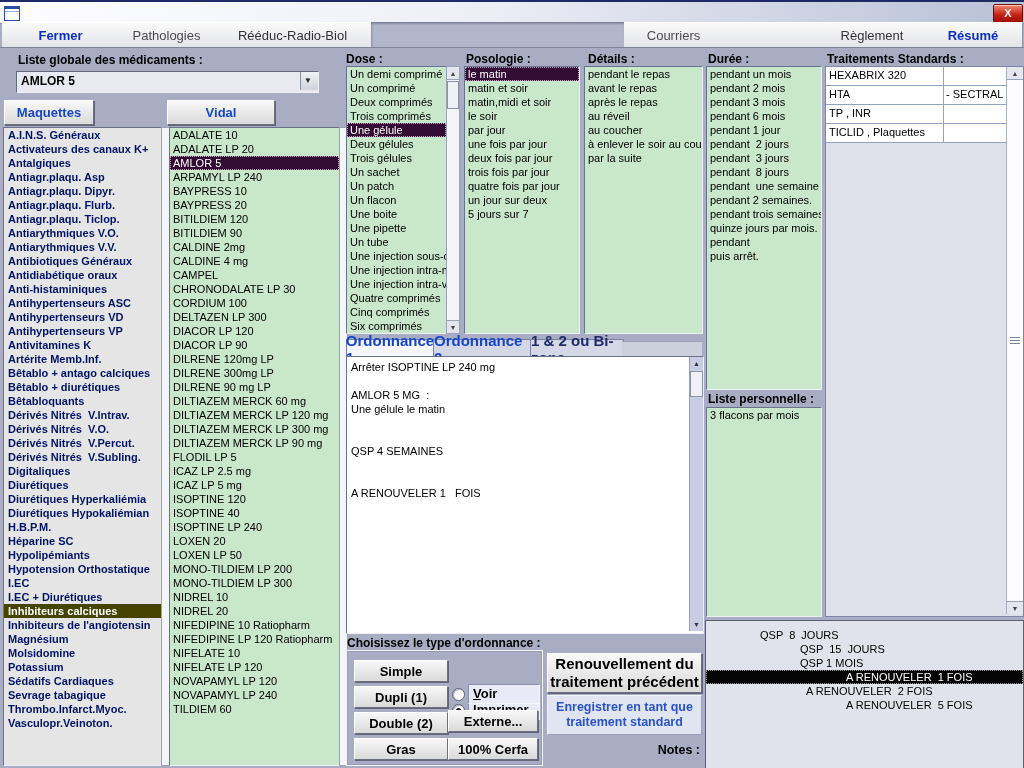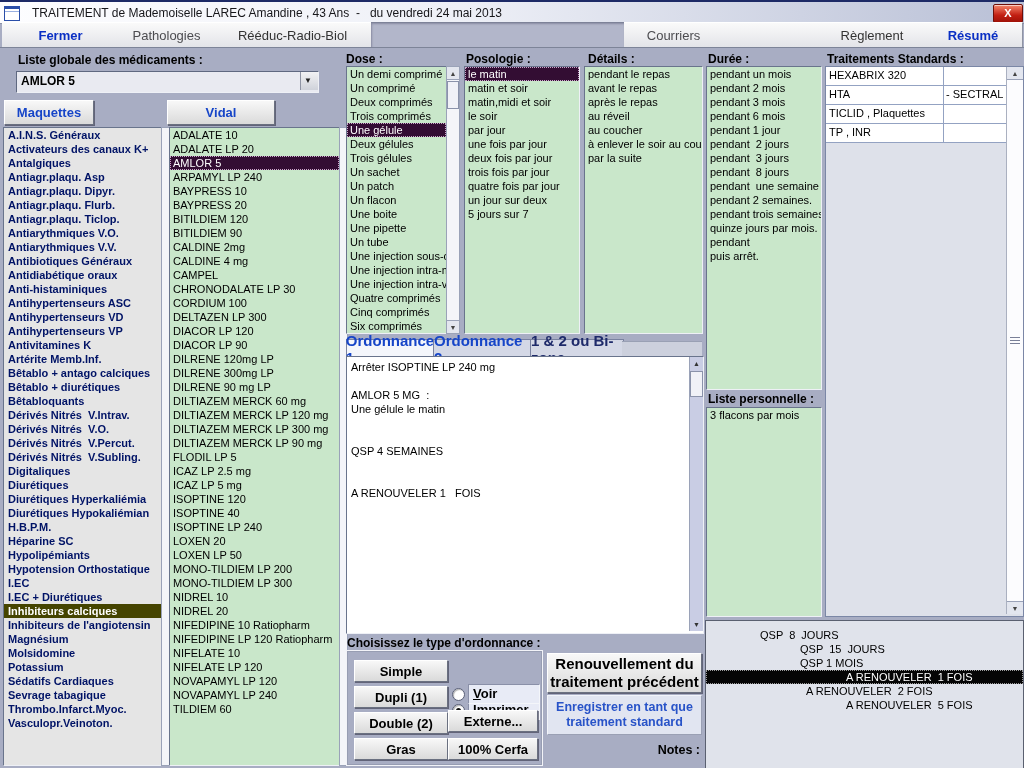--- a/index.html
+++ b/index.html
@@ -88,21 +88,20 @@
   #btn-enregistrer{background:#e1e5f1;border:1px solid;border-color:#f2f4fa #9aa0b4 #9aa0b4 #f2f4fa;display:flex;align-items:center;justify-content:center;font-weight:bold;font-size:12.5px;color:#2853c8;text-align:center;line-height:1.2;}
   #btn-renouv{line-height:1.2;font-size:15px;}
 </style>
 </head>
 <body>
 
 <div id="win">
 
   <div id="titlebar" class="abs">
     <div id="appicon" class="abs"></div>
-    <div id="title-text" class="abs">TRAITEMENT de Mademoiselle LAREC Amandine , 43 Ans  -   du vendredi 24 mai 2013</div>
     <div id="closebtn" class="abs">X</div>
   </div>
 
   <div class="abs ntab bluetab ulf" style="left:2px;width:117px;">Fermer</div>
   <div class="abs ntab" style="left:119px;width:95px;">Pathologies</div>
   <div class="abs ntab darktab" style="left:214px;width:157px;">Rééduc-Radio-Biol</div>
   <div class="abs ntab pressed" style="left:371px;width:253px;"></div>
   <div class="abs ntab ulf" style="left:624px;width:99px;">Courriers</div>
   <div class="abs ntab" style="left:723px;width:97px;"></div>
   <div class="abs ntab darktab" style="left:820px;width:104px;">Règlement</div>
@@ -292,25 +291,25 @@
     <div style="position:absolute;left:0;top:0;right:16px;">
         <div class="trow">
           <span class="c1">HEXABRIX 320</span>
           <span class="c2"></span>
         </div>
         <div class="trow">
           <span class="c1">HTA</span>
           <span class="c2">- SECTRAL 4</span>
         </div>
         <div class="trow">
-          <span class="c1">TICLID , Plaquettes</span>
+          <span class="c1">TP , INR</span>
           <span class="c2"></span>
         </div>
         <div class="trow">
-          <span class="c1">TP , INR</span>
+          <span class="c1">TICLID , Plaquettes</span>
           <span class="c2"></span>
         </div>
       </div>
     <div class="sb" style="position:absolute;right:0;top:0;width:16px;height:547px;background:#fcfcfe;border:none;border-left:1px solid #aab0c0;">
       <div class="arr up"></div>
       <div class="grip"></div>
       <div class="arr dn"></div>
     </div>
   </div>
 

